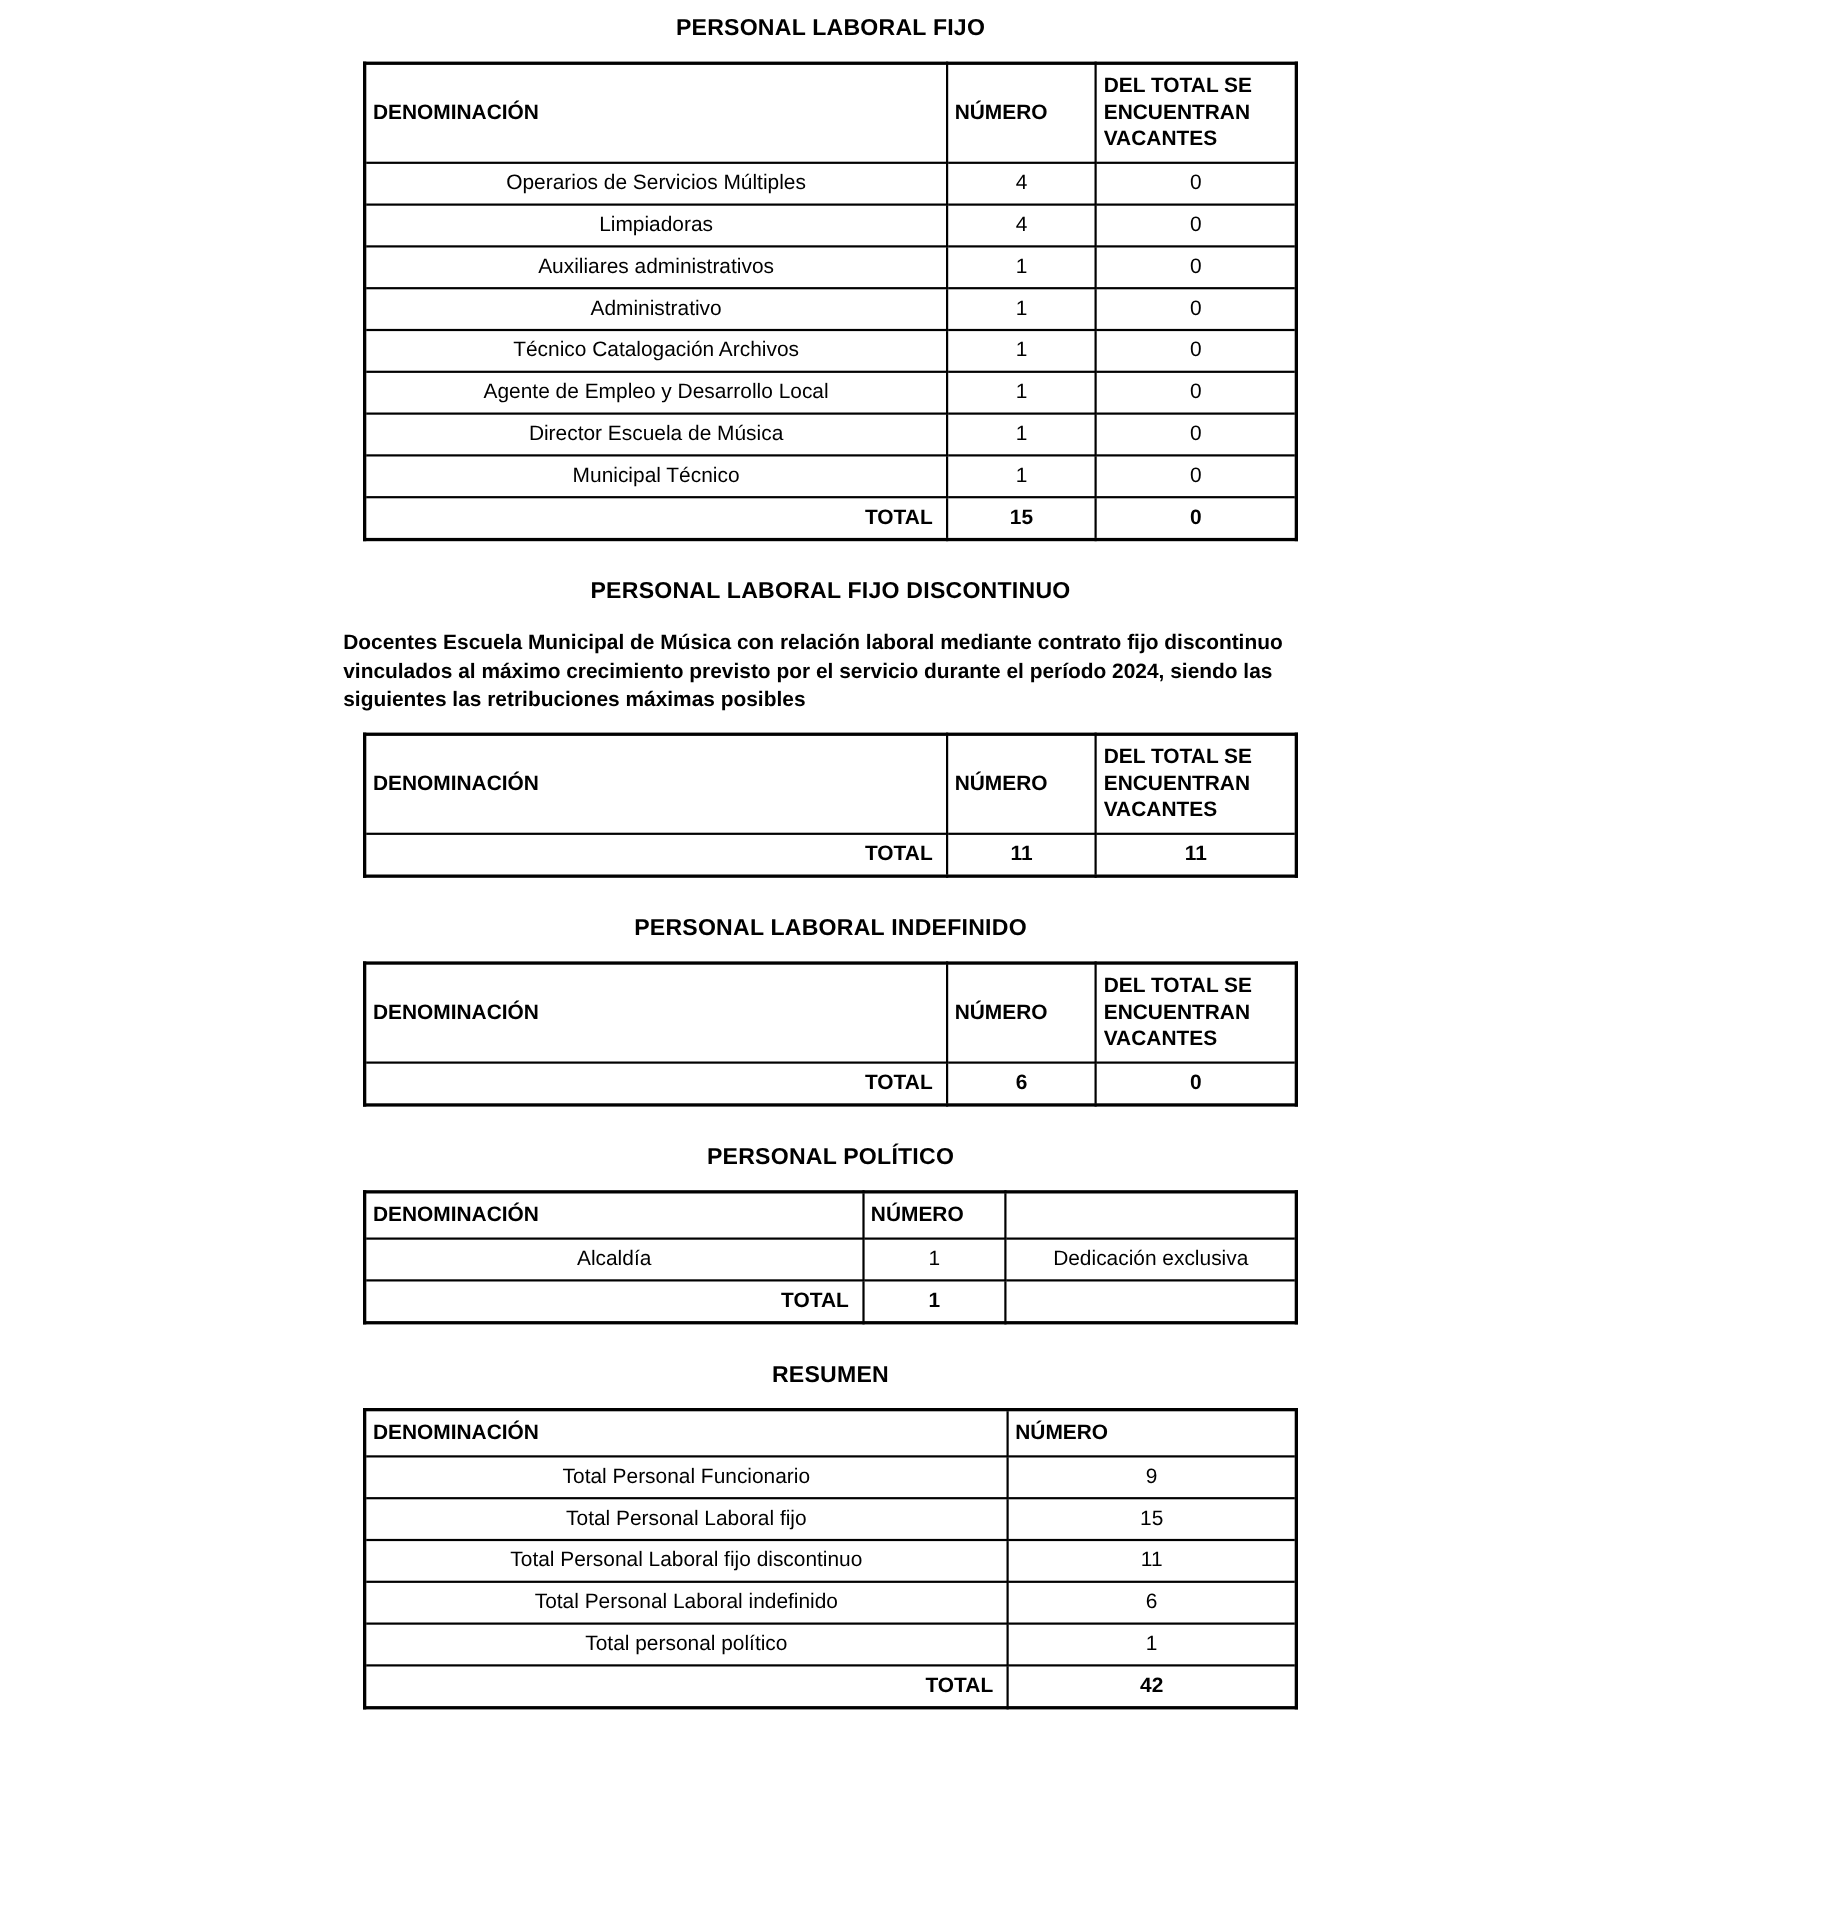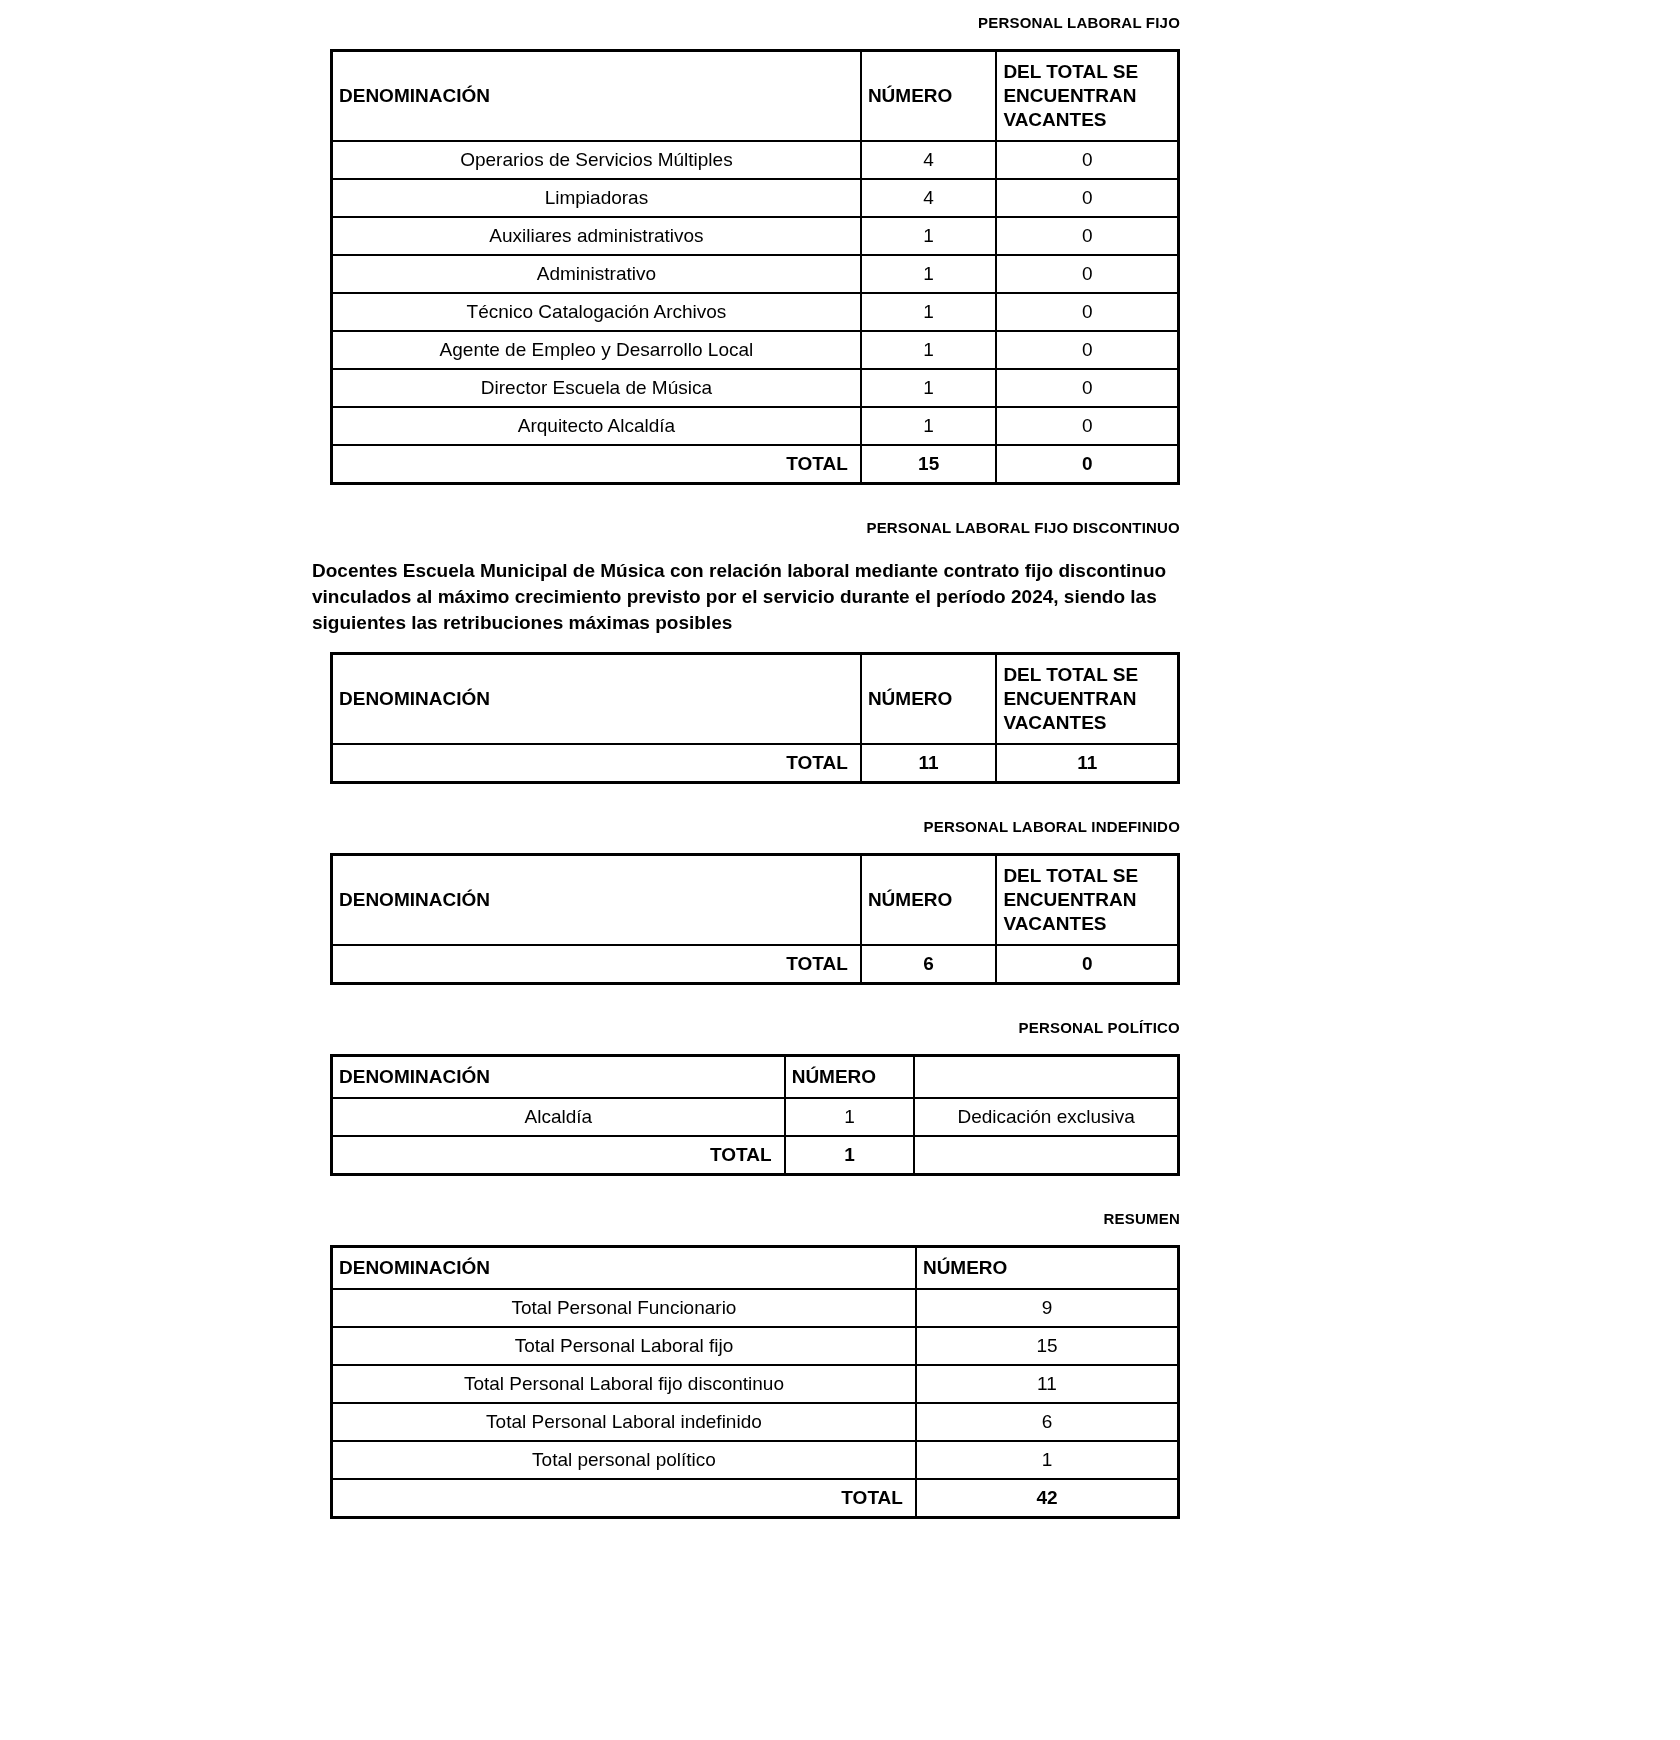--- a/index.html
+++ b/index.html
@@ -14,23 +14,23 @@
     min-height: 1740px;
     box-sizing: border-box;
     padding-top: 10px;
   }
   .content {
     width: 850px;
     margin-left: 330px;
   }
   .doc-section { margin: 0; }
   .section-title {
-    font-size: 15px;
-    font-weight: bold;
-    text-align: right;
+    font-size: 21px;
+    font-weight: bold;
+    text-align: center;
     margin: 34px 0 18px 0;
     letter-spacing: 0.2px;
   }
   .doc-section:first-child .section-title { margin-top: 4px; }
   .section-note {
     font-size: 19px;
     font-weight: bold;
     text-align: left;
     line-height: 26px;
     margin: 22px -18px 16px -18px;
@@ -116,21 +116,21 @@
             <td class="cell-left">Agente de Empleo y Desarrollo Local</td>
             <td class="cell-center">1</td>
             <td class="cell-center">0</td>
           </tr>
           <tr>
             <td class="cell-left">Director Escuela de Música</td>
             <td class="cell-center">1</td>
             <td class="cell-center">0</td>
           </tr>
           <tr>
-            <td class="cell-left">Arquitecto Alcaldía</td>
+            <td class="cell-left">Municipal Técnico</td>
             <td class="cell-center">1</td>
             <td class="cell-center">0</td>
           </tr>
           <tr class="total-row">
             <td class="cell-right">TOTAL</td>
             <td class="cell-center">15</td>
             <td class="cell-center">0</td>
           </tr>
         </tbody>
       </table>

